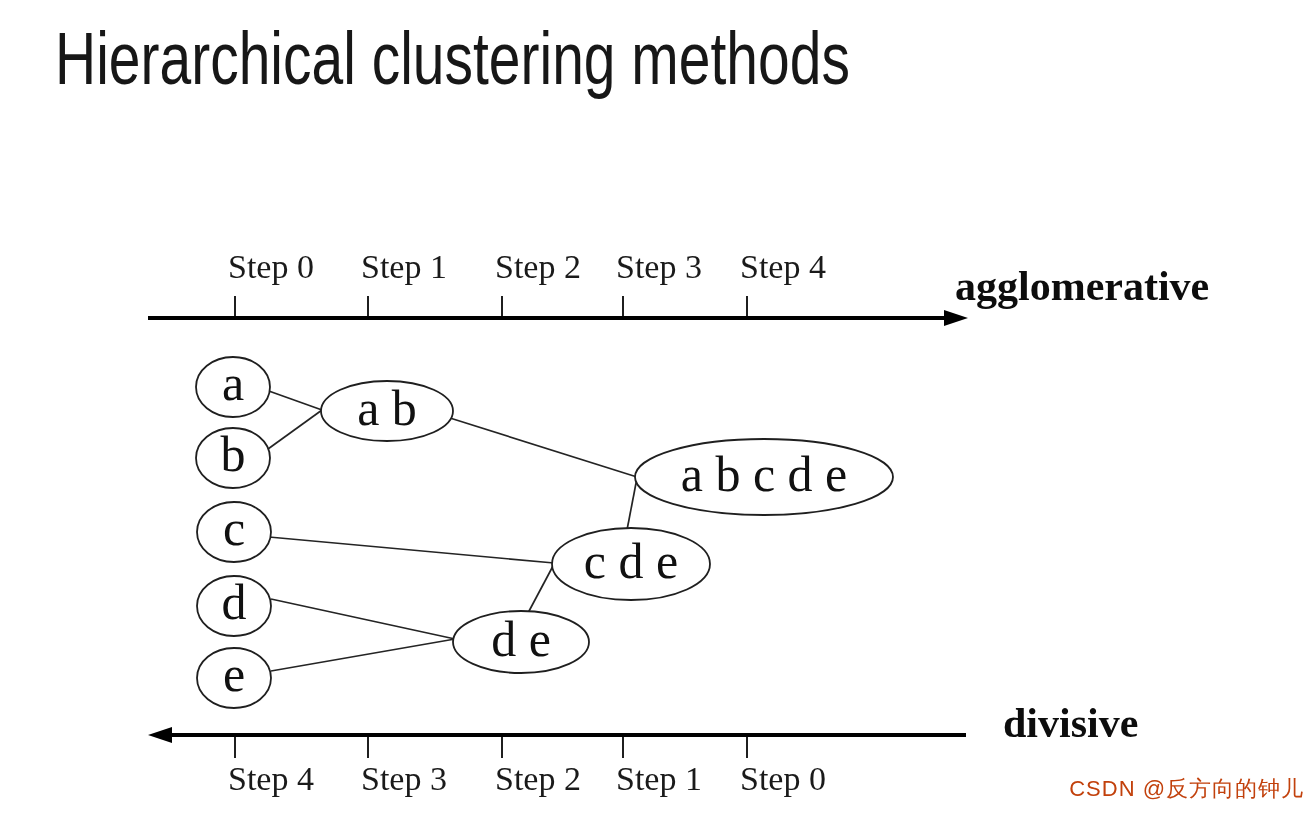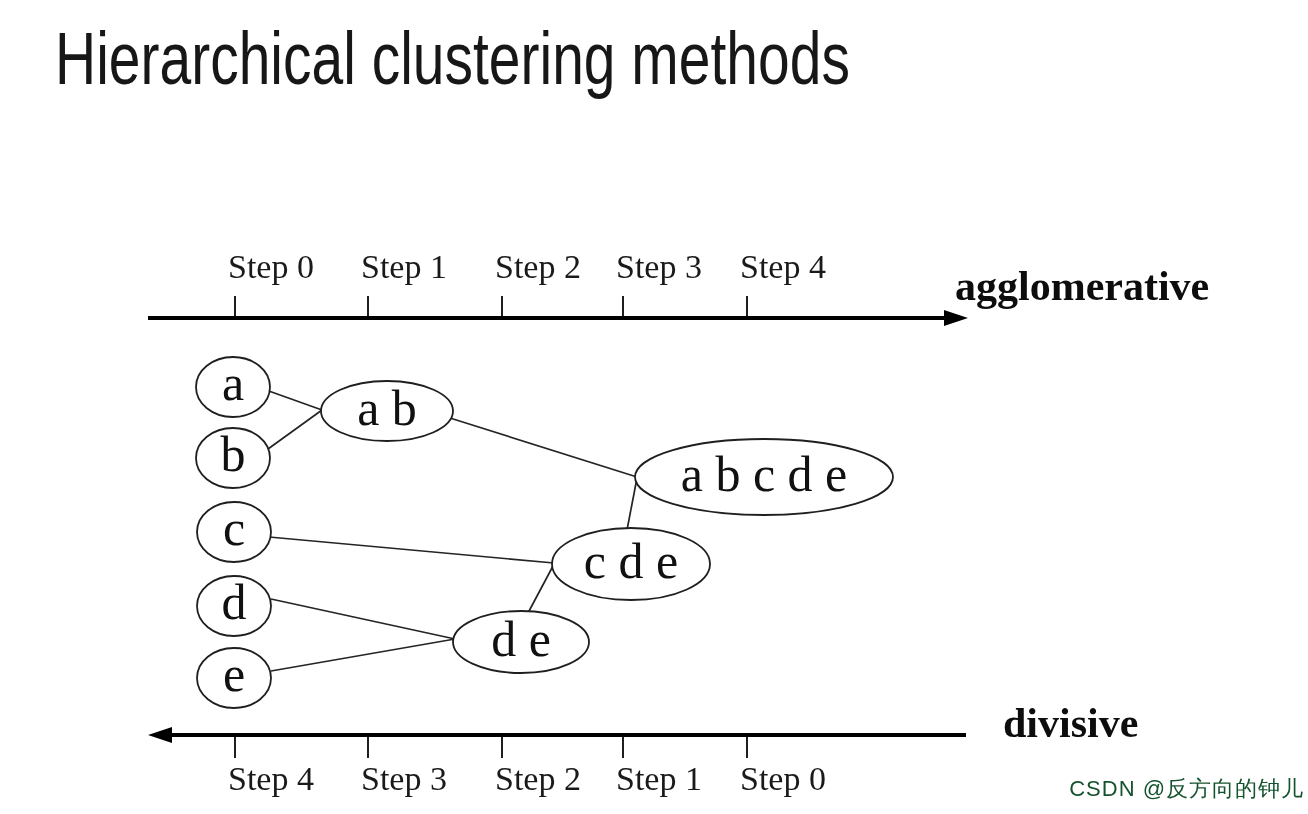--- a/index.html
+++ b/index.html
@@ -45,21 +45,21 @@
   }
   .axis-line   { stroke: #000000; stroke-width: 4; }
   .tick-line   { stroke: #1f1f1f; stroke-width: 2; }
   .merge-line  { stroke: #242424; stroke-width: 1.7; fill: none; }
   .cluster-oval{ stroke: #1f1f1f; stroke-width: 1.8; fill: #ffffff; }
   .arrow-head  { fill: #000000; }
   .watermark {
     position: absolute;
     right: 4px; top: 774px;
     font-size: 22px;
-    color: #14532d;
+    color: #c2410c;
     letter-spacing: 1px;
     white-space: nowrap;
   }
 </style>
 </head>
 <body>
 
 <div class="page-title">Hierarchical clustering methods</div>
 
 <svg class="diagram-svg" width="1308" height="814" viewBox="0 0 1308 814">

